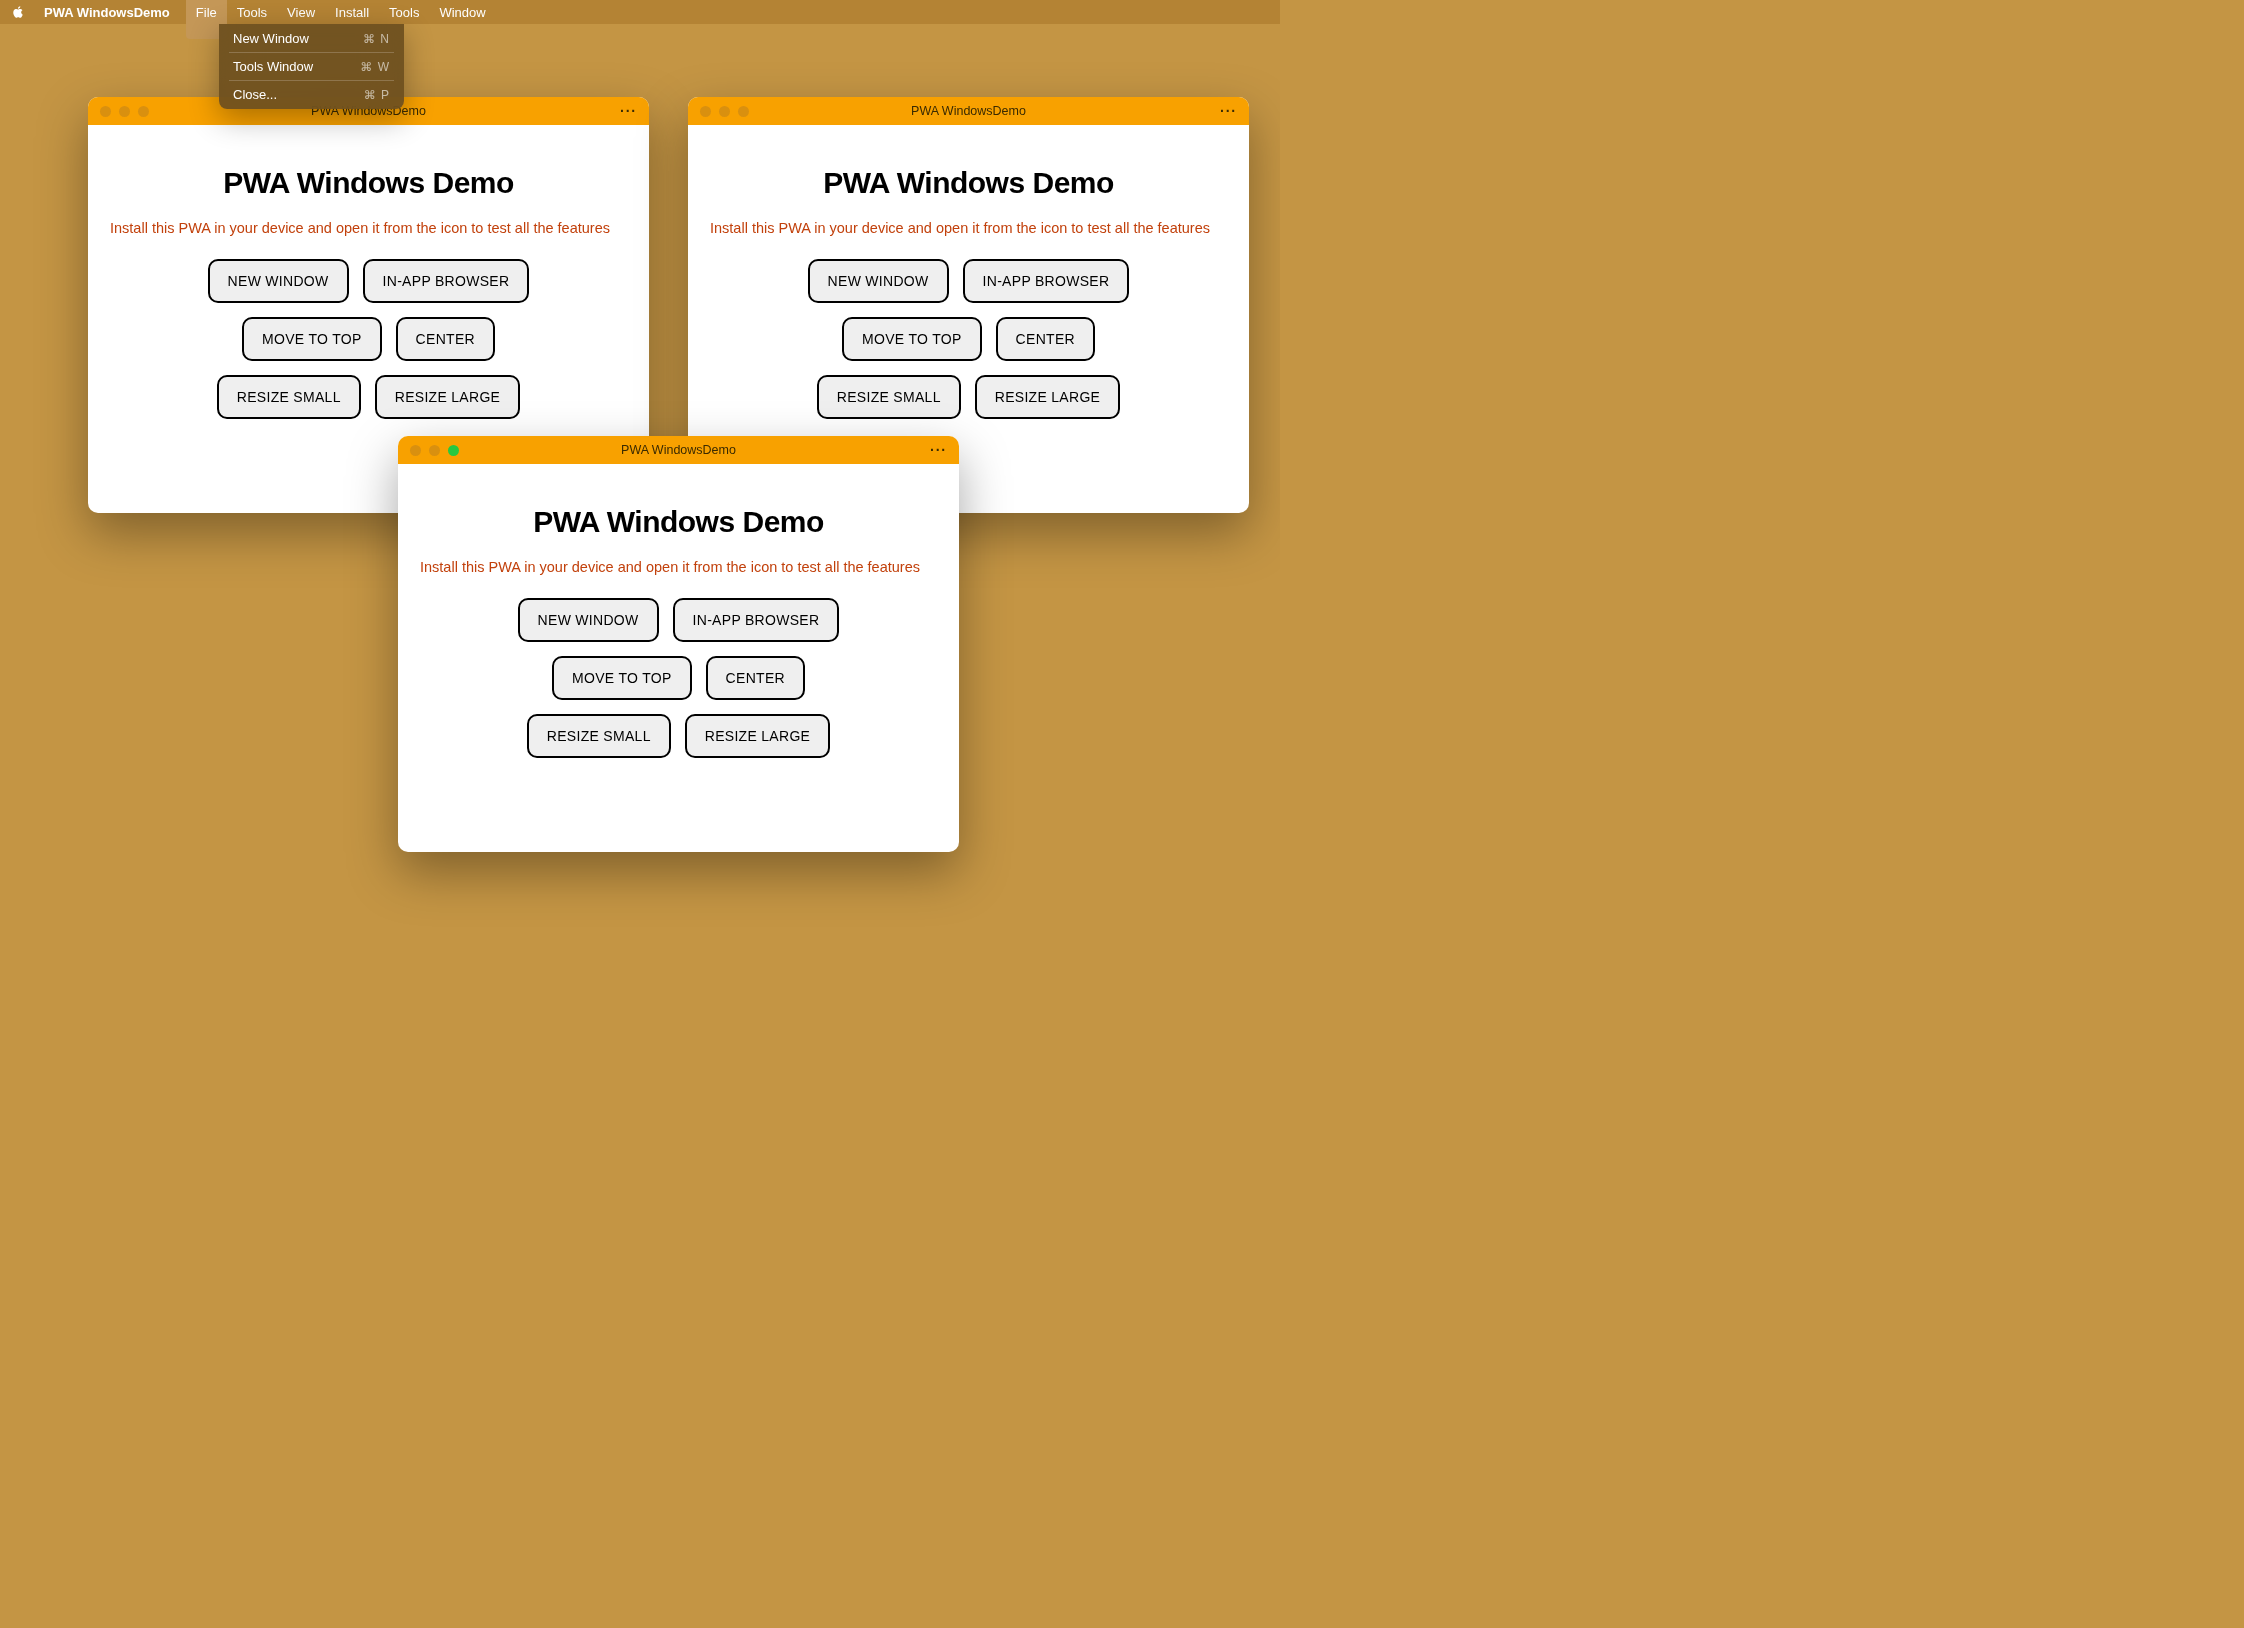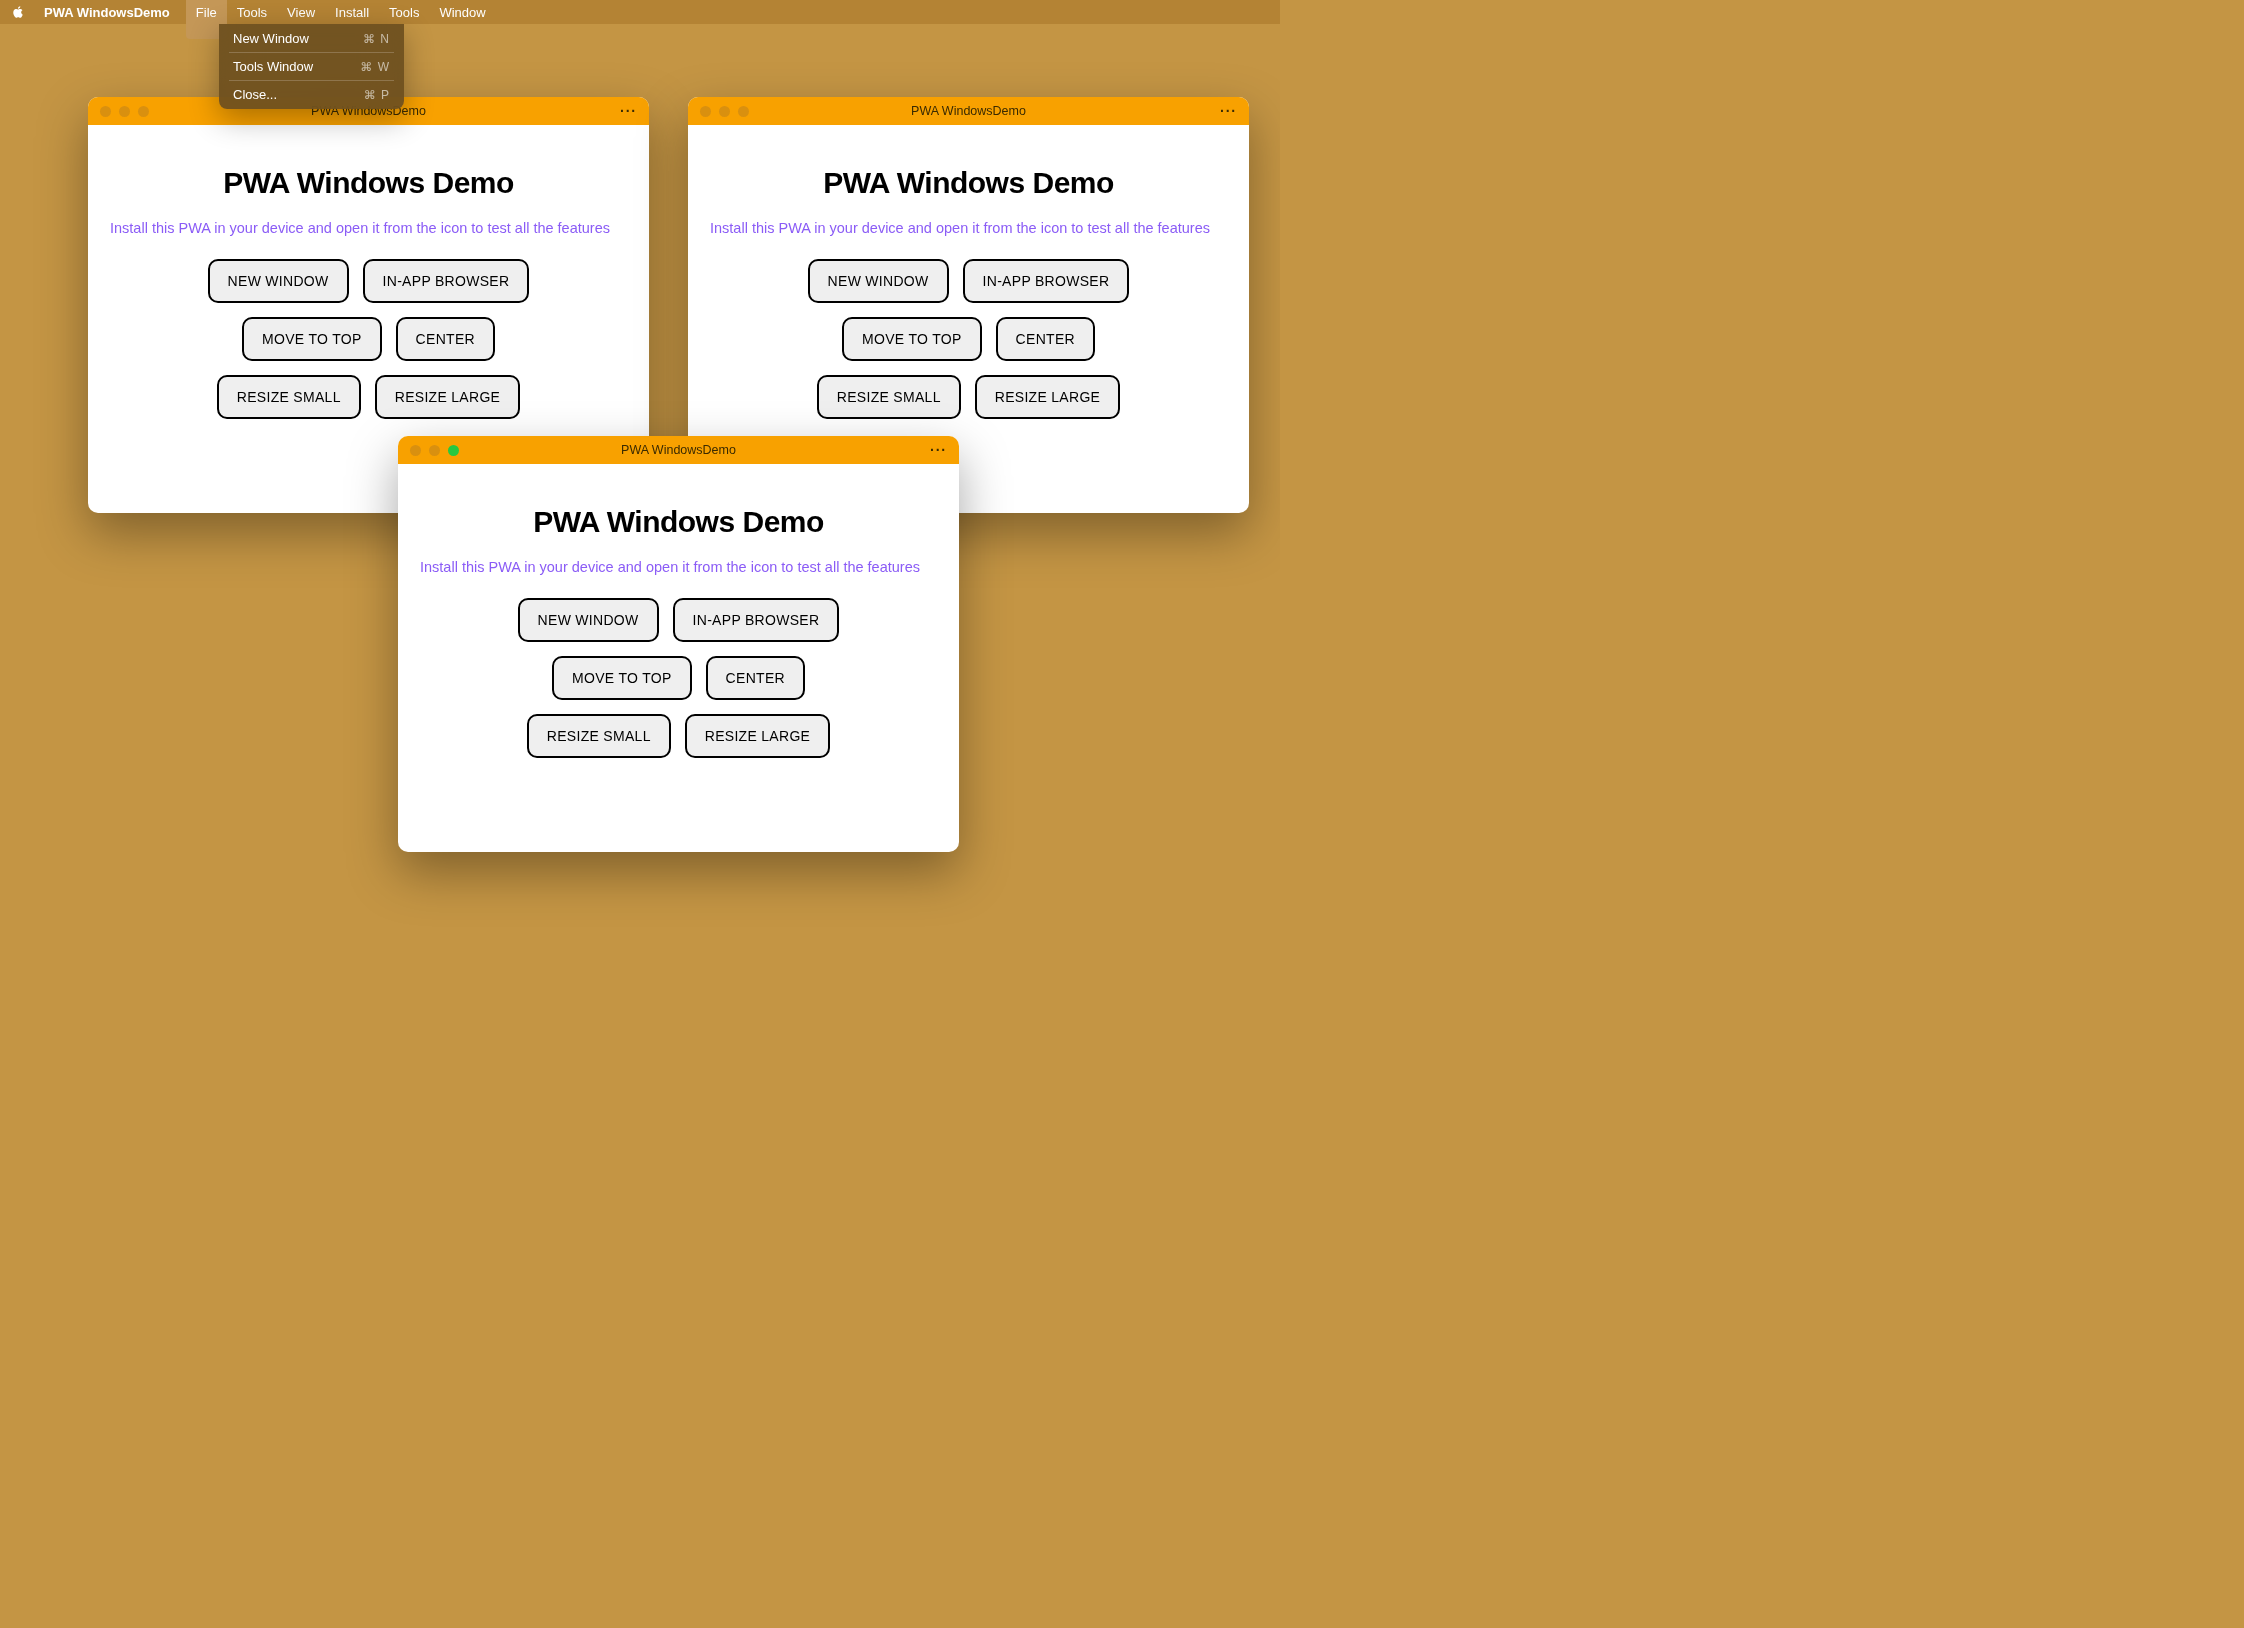--- a/index.html
+++ b/index.html
@@ -159,21 +159,21 @@
       font-size: 30px;
       font-weight: 800;
       text-align: center;
       color: #000;
       margin: 8px 0 18px;
       letter-spacing: -0.5px;
     }
 
     .content-desc {
       font-size: 14.5px;
-      color: #8b5cf6;
+      color: #c2410c;
       line-height: 1.45;
       margin-bottom: 20px;
     }
 
     .button-rows {
       display: flex;
       flex-direction: column;
       align-items: center;
       gap: 14px;
     }

